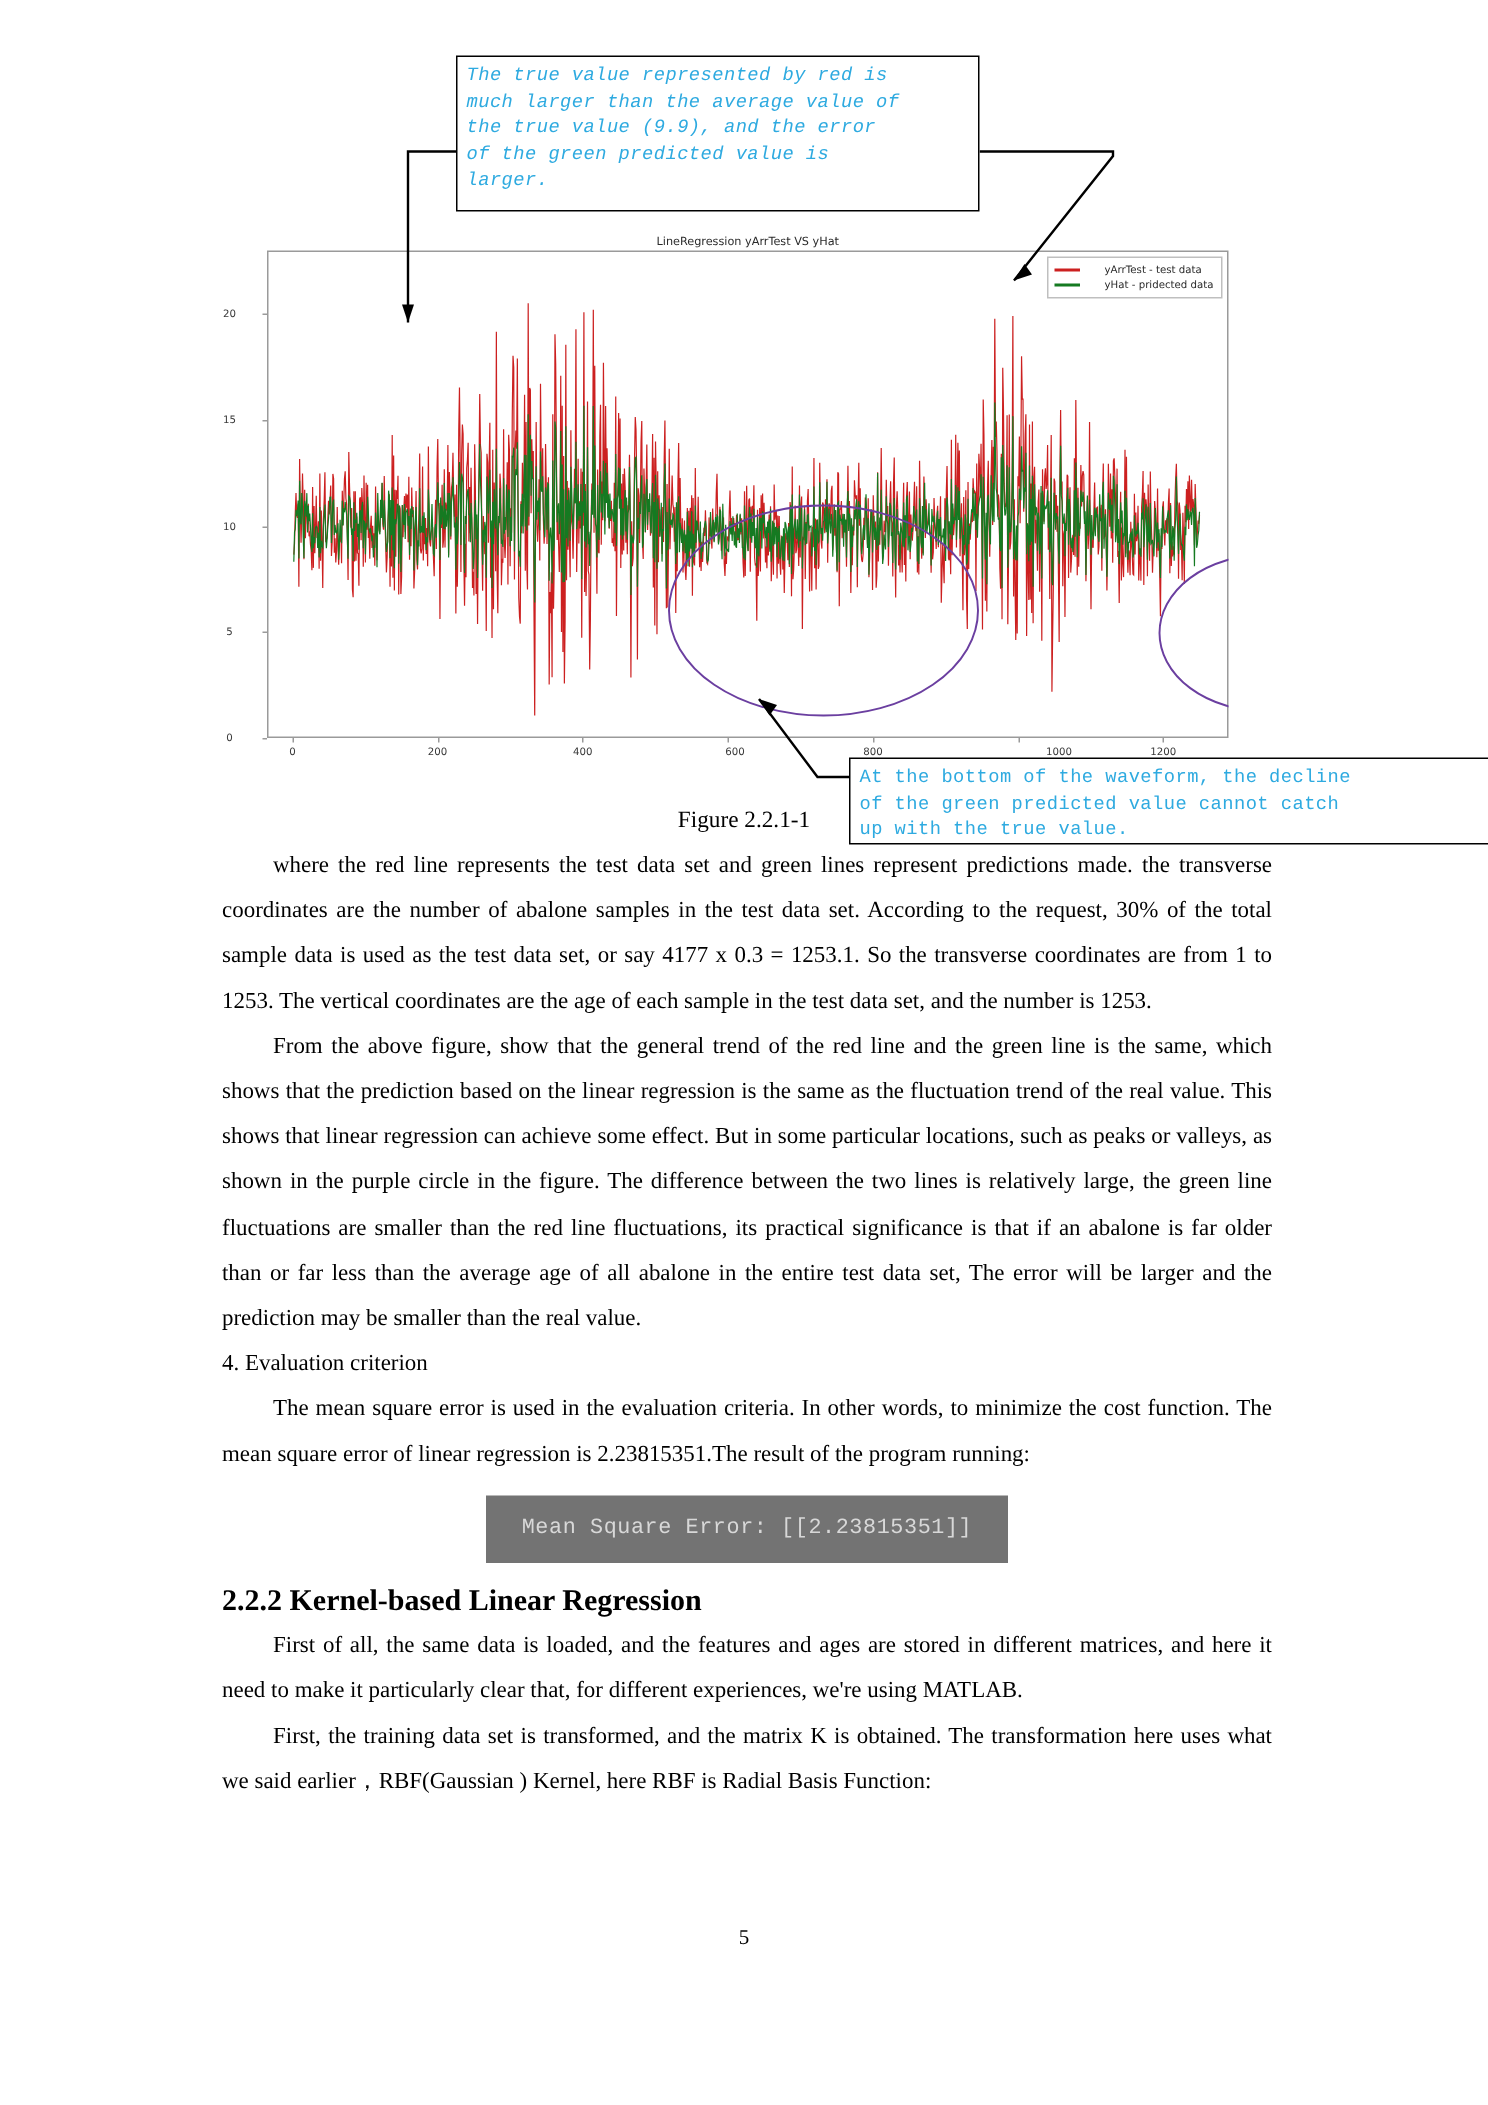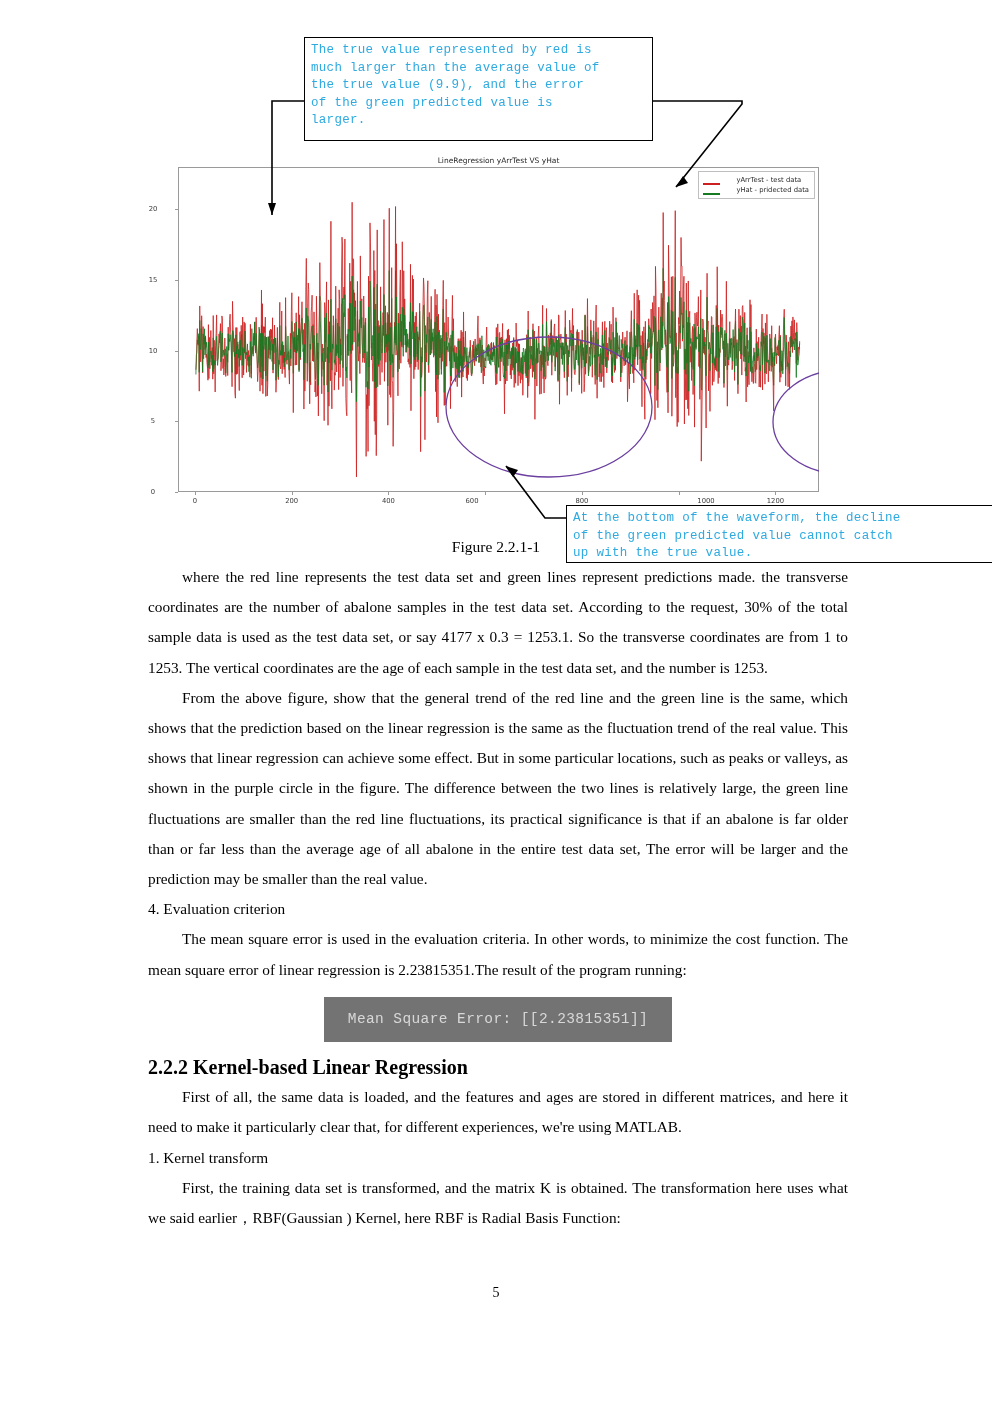--- a/index.html
+++ b/index.html
@@ -29,20 +29,21 @@
     padding: 4px 5px 5px 6px;
     box-sizing: border-box;
     z-index: 6;
     white-space: pre-wrap;
   }
   #callout-top {
     left: 304px;
     top: 37px;
     width: 349px;
     height: 104px;
+    font-style: italic;
   }
   #callout-bottom {
     left: 566px;
     top: 505px;
     width: 448px;
     height: 58px;
   }
 
   
   .leader { position: absolute; z-index: 5; }
@@ -81,21 +82,21 @@
     top: 4px;
     border: 1px solid #bfbfbf;
     background: #ffffff;
     padding: 3px 5px 3px 4px;
     font-family: "DejaVu Sans", sans-serif;
     font-size: 6.8px;
     color: #2b2b2b;
     line-height: 10px;
     z-index: 4;
   }
-  .legend-row { display: flex; align-items: flex-end; gap: 16px; white-space: nowrap; }
+  .legend-row { display: flex; align-items: center; gap: 16px; white-space: nowrap; }
   .legend-swatch { display: inline-block; width: 17px; height: 1.6px; }
 
   .tick-label {
     position: absolute;
     font-family: "DejaVu Sans", sans-serif;
     font-size: 6.8px;
     color: #3a3a3a;
   }
   .ytick { right: 646px; text-align: center; width: 40px; transform: translateY(-4px); }
   .xtick { text-align: center; width: 40px; transform: translateX(-20px); top: 330px; }
@@ -226,38 +227,37 @@
       <div class="tick-label ytick" style="top: 113.043px;">15</div>
       <div class="tick-mark" style="left: -3px; top: 113.043px; width: 3px; height: 1px;"></div>
       <div class="tick-label ytick" style="top: 42.3913px;">20</div>
       <div class="tick-mark" style="left: -3px; top: 42.3913px; width: 3px; height: 1px;"></div>
       <div class="tick-label xtick" style="left: 16.9321px;">0</div>
       <div class="tick-mark" style="left: 16.9321px; top: 325px; width: 1px; height: 3px;"></div>
       <div class="tick-label xtick" style="left: 113.687px;">200</div>
       <div class="tick-mark" style="left: 113.687px; top: 325px; width: 1px; height: 3px;"></div>
       <div class="tick-label xtick" style="left: 210.442px;">400</div>
       <div class="tick-mark" style="left: 210.442px; top: 325px; width: 1px; height: 3px;"></div>
-      <div class="tick-label xtick" style="left: 294px;">600</div>
+      <div class="tick-label xtick" style="left: 312px;">600</div>
       <div class="tick-mark" style="left: 307.196px; top: 325px; width: 1px; height: 3px;"></div>
       <div class="tick-label xtick" style="left: 403.951px;">800</div>
       <div class="tick-mark" style="left: 403.951px; top: 325px; width: 1px; height: 3px;"></div>
       <div class="tick-label xtick" style="left: 528px;">1000</div>
       <div class="tick-mark" style="left: 500.706px; top: 325px; width: 1px; height: 3px;"></div>
       <div class="tick-label xtick" style="left: 597.46px;">1200</div>
       <div class="tick-mark" style="left: 597.46px; top: 325px; width: 1px; height: 3px;"></div>
     </div>
 </div>
 
 <div id="caption">Figure 2.2.1-1</div>
 
 <div id="body-text">
   <p class="indent">where the red line represents the test data set and green lines represent predictions made. the transverse coordinates are the number of abalone samples in the test data set. According to the request, 30% of the total sample data is used as the test data set, or say 4177 x 0.3 = 1253.1. So the transverse coordinates are from 1 to 1253. The vertical coordinates are the age of each sample in the test data set, and the number is 1253.</p>
   <p class="indent">From the above figure, show that the general trend of the red line and the green line is the same, which shows that the prediction based on the linear regression is the same as the fluctuation trend of the real value. This shows that linear regression can achieve some effect. But in some particular locations, such as peaks or valleys, as shown in the purple circle in the figure. The difference between the two lines is relatively large, the green line fluctuations are smaller than the red line fluctuations, its practical significance is that if an abalone is far older than or far less than the average age of all abalone in the entire test data set, The error will be larger and the prediction may be smaller than the real value.</p>
   <p class="noindent">4.  Evaluation criterion</p>
   <p class="indent">The mean square error is used in the evaluation criteria. In other words, to minimize the cost function. The mean square error of linear regression is 2.23815351.The result of the program running:</p>
   <div id="console-box">Mean Square Error: [[2.23815351]]</div>
   <p class="section-heading">2.2.2 Kernel-based Linear Regression</p>
   <p class="indent">First of all, the same data is loaded, and the features and ages are stored in different matrices, and here it need to make it particularly clear that, for different experiences, we're using MATLAB.</p>
-  <p class="noindent">1.  Kernel transform</p>
   <p class="indent">First, the training data set is transformed, and the matrix K is obtained. The transformation here uses what we said earlier，RBF(Gaussian ) Kernel, here RBF is Radial Basis Function:</p>
 </div>
 
 <div id="page-number">5</div>
 
 </body></html>

